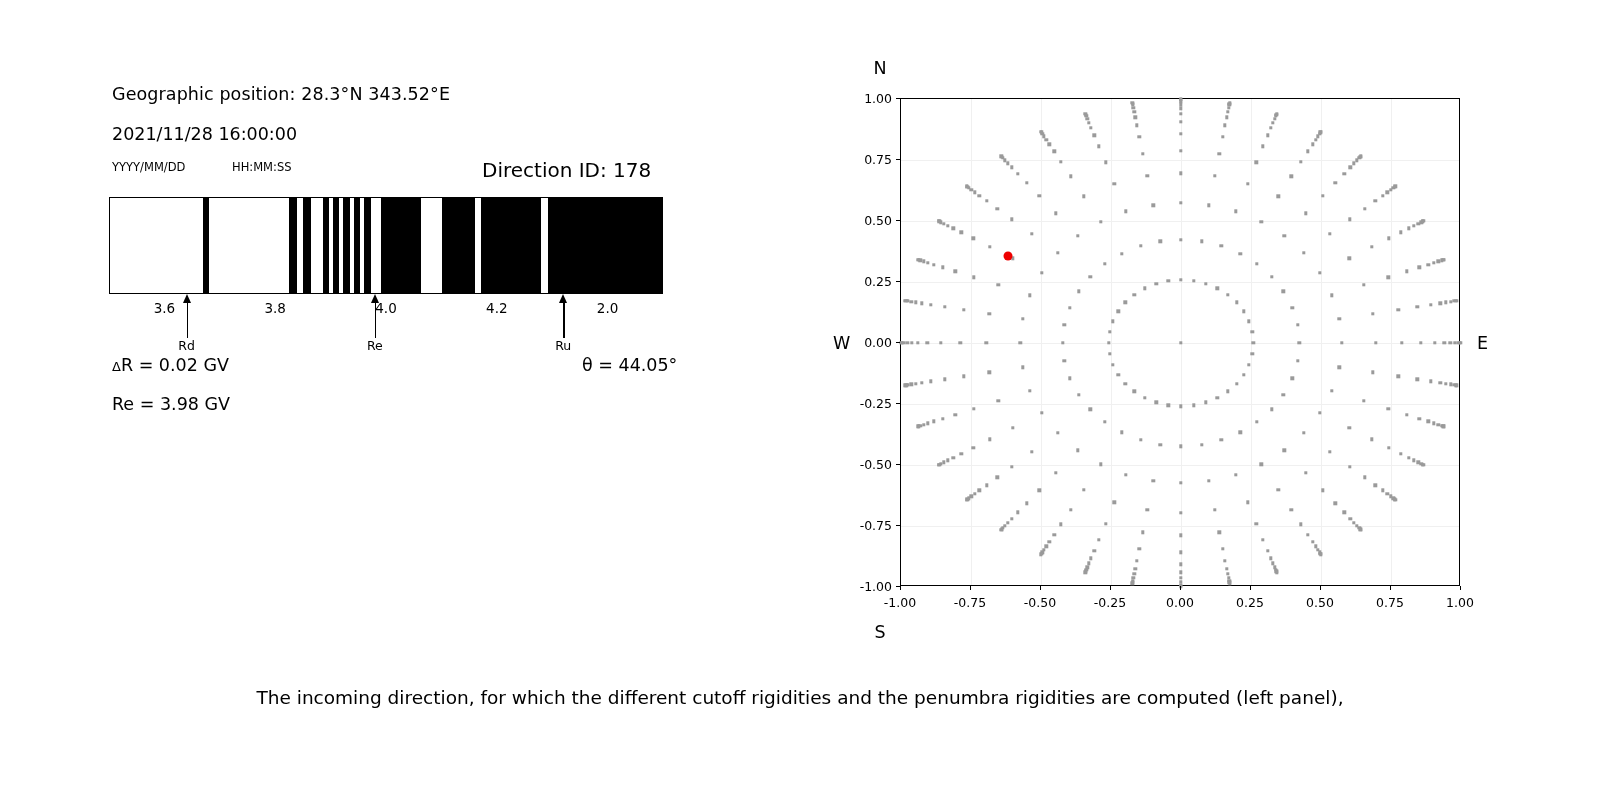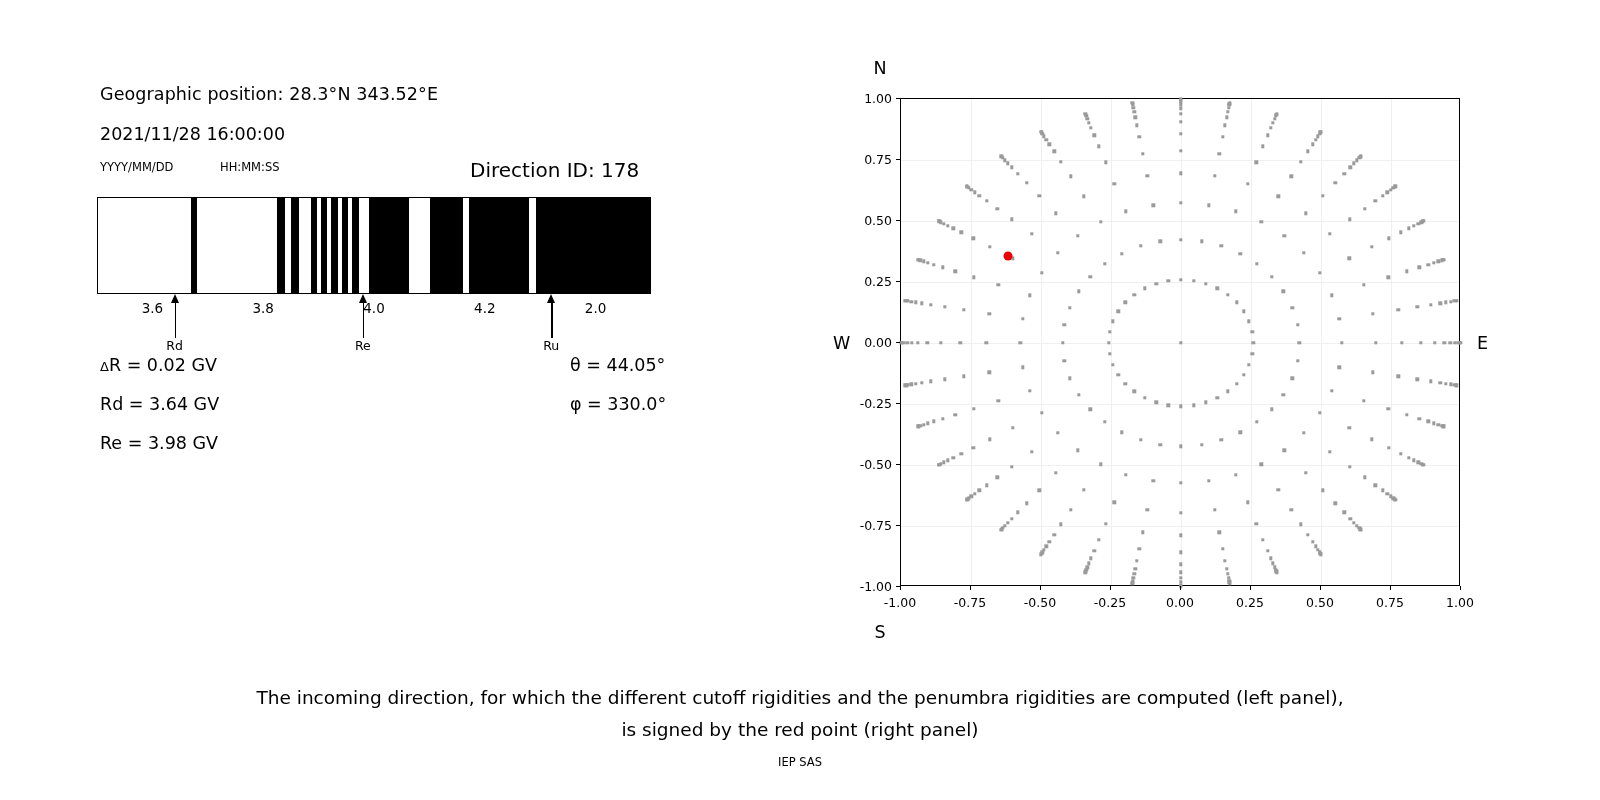--- a/index.html
+++ b/index.html
@@ -5,21 +5,21 @@
 <style>
   html,body{margin:0;padding:0;}
   body{
     width:1600px;height:800px;background:#ffffff;
     font-family:"DejaVu Sans","Liberation Sans",sans-serif;
     color:#000000;position:relative;overflow:hidden;
   }
   .root{position:absolute;left:0;top:0;width:1600px;height:800px;}
 
   
-  .left-panel{position:absolute;left:0;top:0;width:800px;height:660px;}
+  .left-panel{position:absolute;left:12px;top:0;width:800px;height:660px;}
 
   .geo-line{position:absolute;left:100px;top:84px;font-size:17.5px;letter-spacing:0.1px;}
   .dt-line{position:absolute;left:100px;top:124px;font-size:17.5px;}
   .fmt-date{position:absolute;left:100px;top:160px;font-size:11.5px;}
   .fmt-time{position:absolute;left:220px;top:160px;font-size:11.5px;}
   .dir-id{position:absolute;left:470px;top:158px;font-size:20px;}
 
   
   .penumbra-wrap{position:absolute;left:97px;top:197px;width:554px;height:97px;}
   .penumbra-bar{position:absolute;left:0;top:0;width:554px;height:97px;
@@ -125,24 +125,20 @@
           <div class="head"></div>
           <div class="shaft"></div>
           <div class="mlabel">Ru</div>
         </div>
       </div>
 
     <div class="params">
       <div class="prow">
         <span class="pleft"><span class="delta">Δ</span><span>R = 0.02 GV</span></span>
         <span class="pright">θ = 44.05°</span>
-      </div>
-      <div class="prow">
-        <span class="pleft">Rd = 3.64 GV</span>
-        <span class="pright">φ = 330.0°</span>
       </div>
       <div class="prow">
         <span class="pleft">Re = 3.98 GV</span>
       </div>
     </div>
   </div>
 
   <div class="right-panel">
     <div class="plot-frame" id="plot-frame">
         <div class="grid-v" style="left: 70px;"></div>
@@ -668,17 +664,15 @@
       <div class="xtickmark" style="left: 660px; top: 586px;"></div>
     </div>
 
   <div class="lbl-n">N</div>
   <div class="lbl-s">S</div>
   <div class="lbl-w">W</div>
   <div class="lbl-e">E</div>
 
   <div class="caption">
     <div>The incoming direction, for which the different cutoff rigidities and the penumbra rigidities are computed (left panel),</div>
-    <div>is signed by the red point (right panel)</div>
   </div>
 
-  <div class="footer">IEP SAS</div>
 </div>
 
 </body></html>

